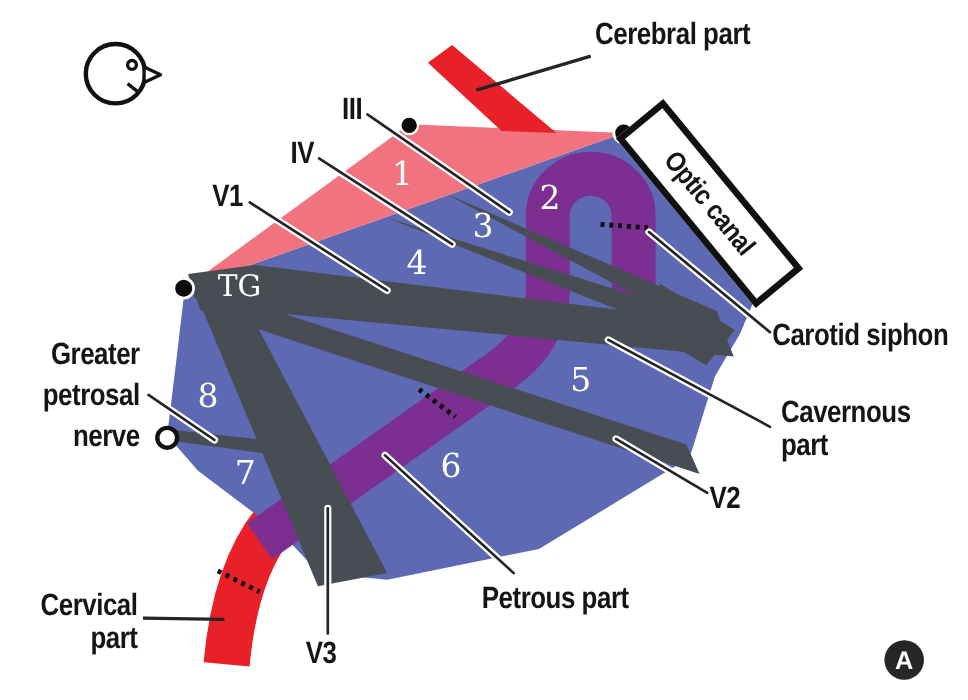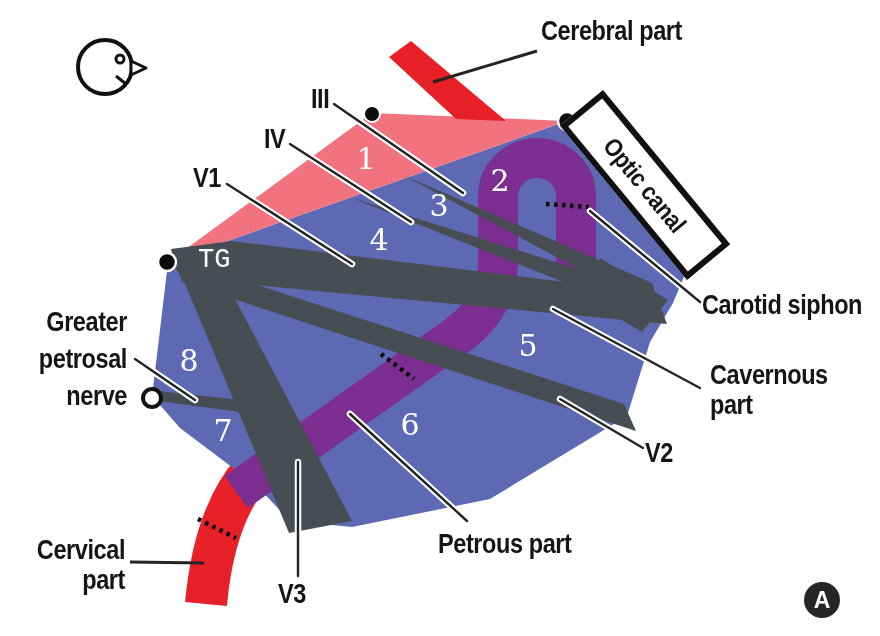--- a/index.html
+++ b/index.html
@@ -138,21 +138,21 @@
     <div>Cervical</div>
     <div>part</div>
   </div>
 
   <div class="lbl right" style="left:7px;top:304px;width:120px;line-height:1.32;">
     <div>Greater</div>
     <div>petrosal</div>
     <div>nerve</div>
   </div>
 
-  <div class="tg" style="left:198px;top:245px;font-family:Liberation Mono, monospace;">TG</div>
+  <div class="tg" style="left:198px;top:245px;">TG</div>
 
   <div class="num" style="left:350px;top:141px;">1</div>
   <div class="num" style="left:484px;top:163px;">2</div>
   <div class="num" style="left:423px;top:188px;">3</div>
   <div class="num" style="left:363px;top:222px;">4</div>
   <div class="num" style="left:512px;top:328px;">5</div>
   <div class="num" style="left:394px;top:407px;">6</div>
   <div class="num" style="left:207px;top:413px;">7</div>
   <div class="num" style="left:173px;top:343px;">8</div>
 

